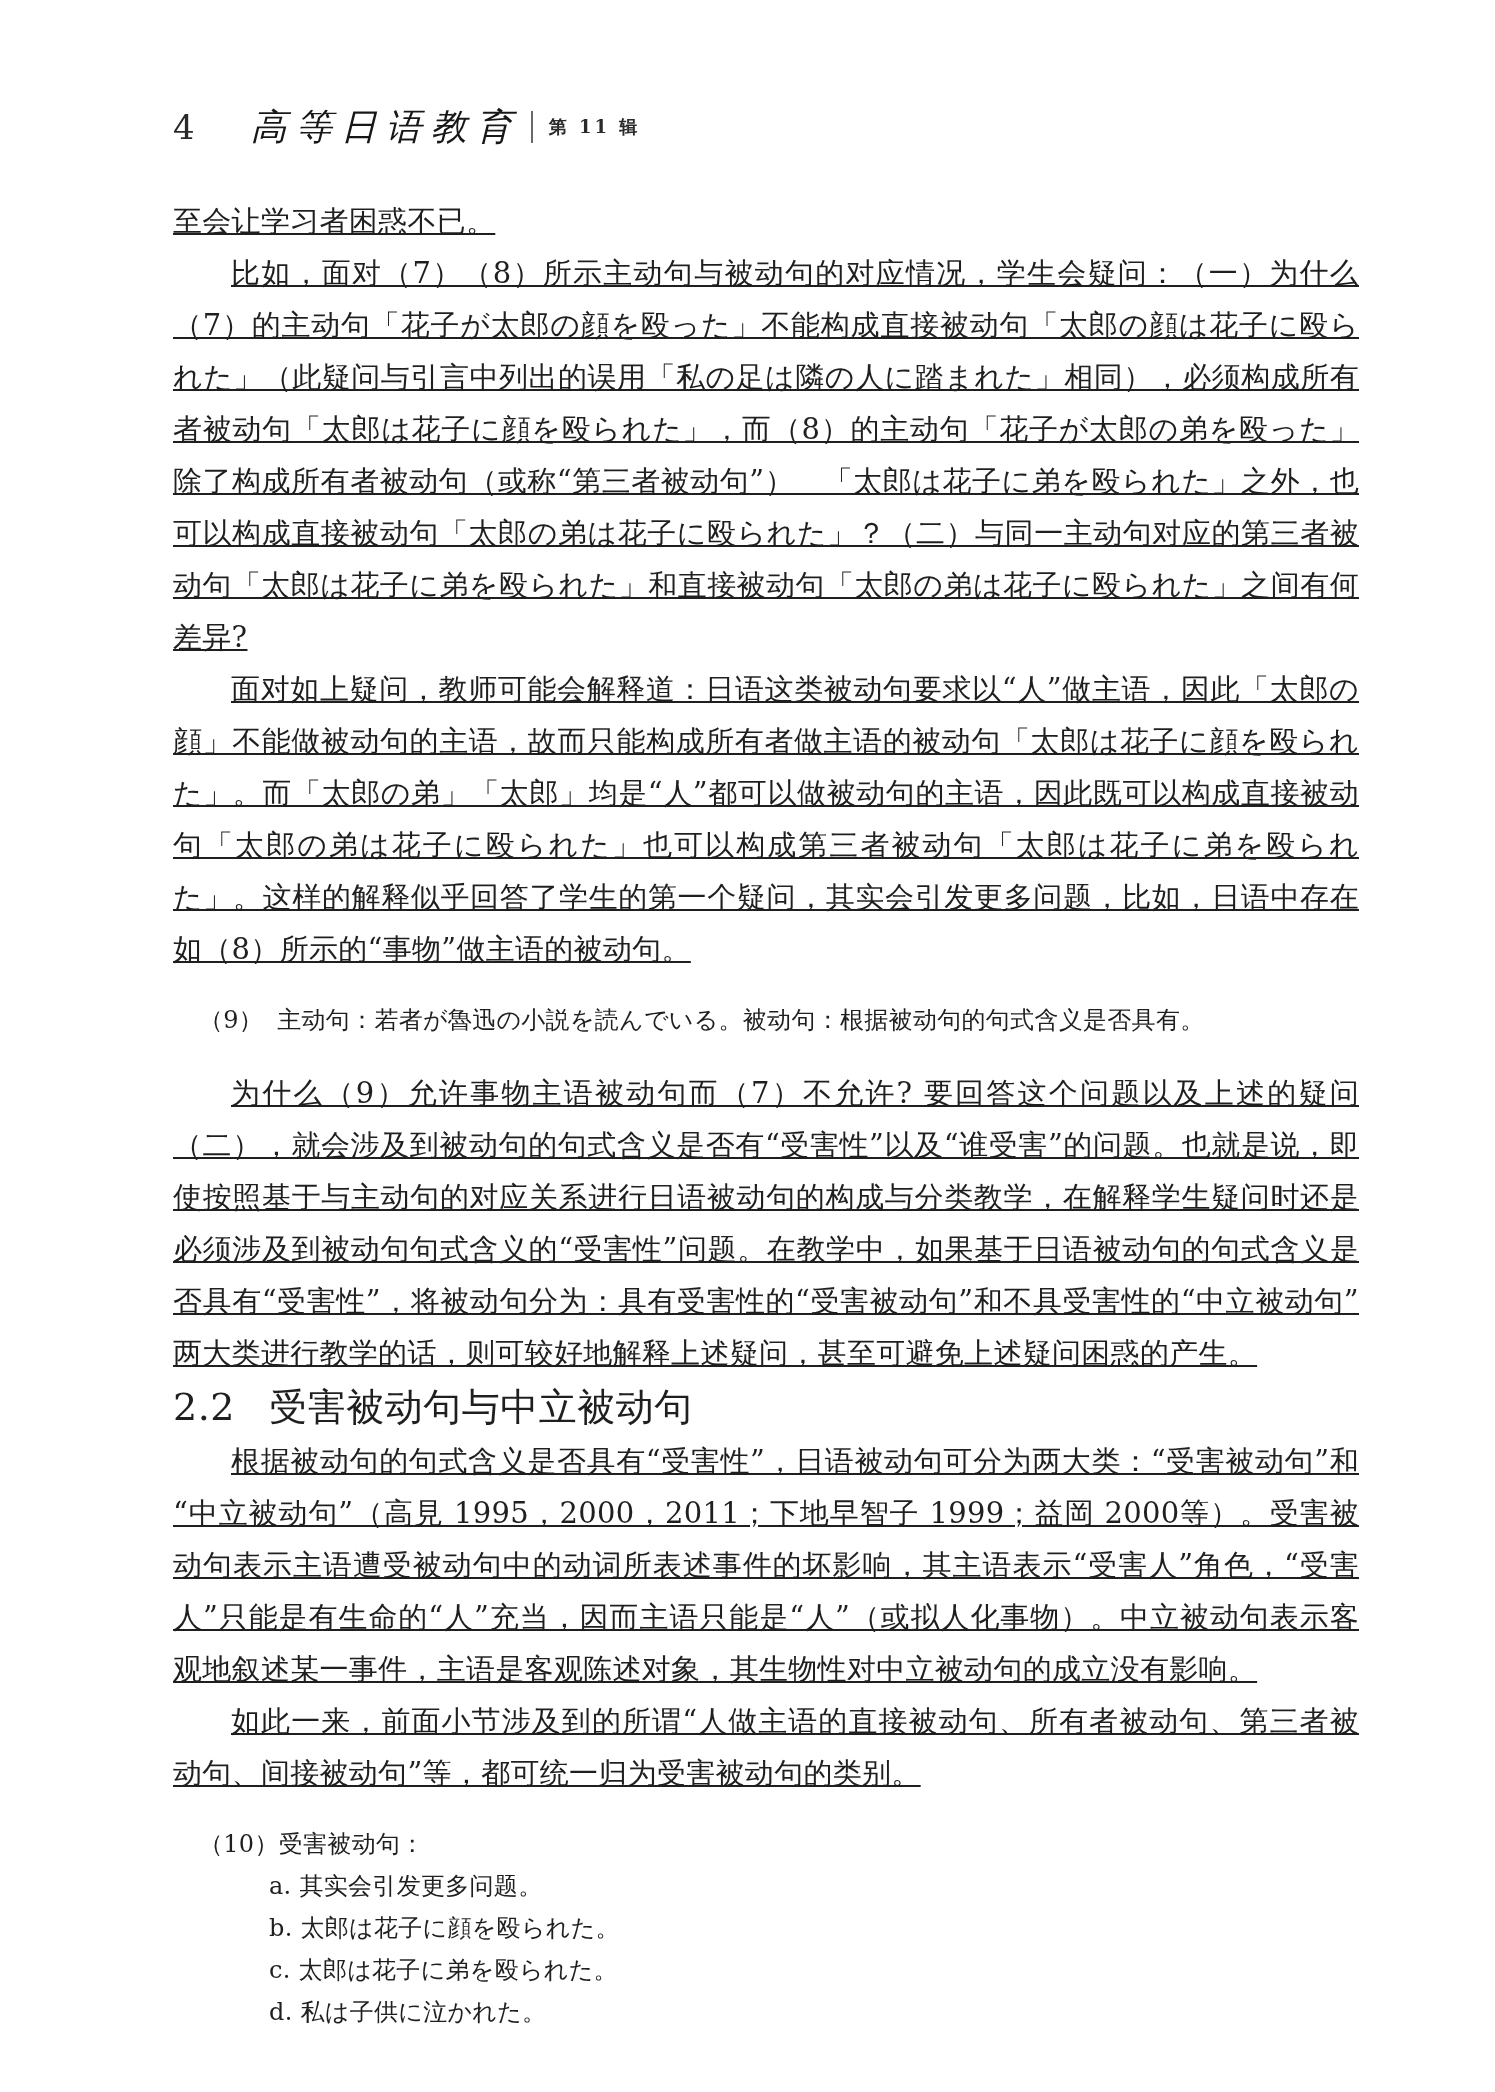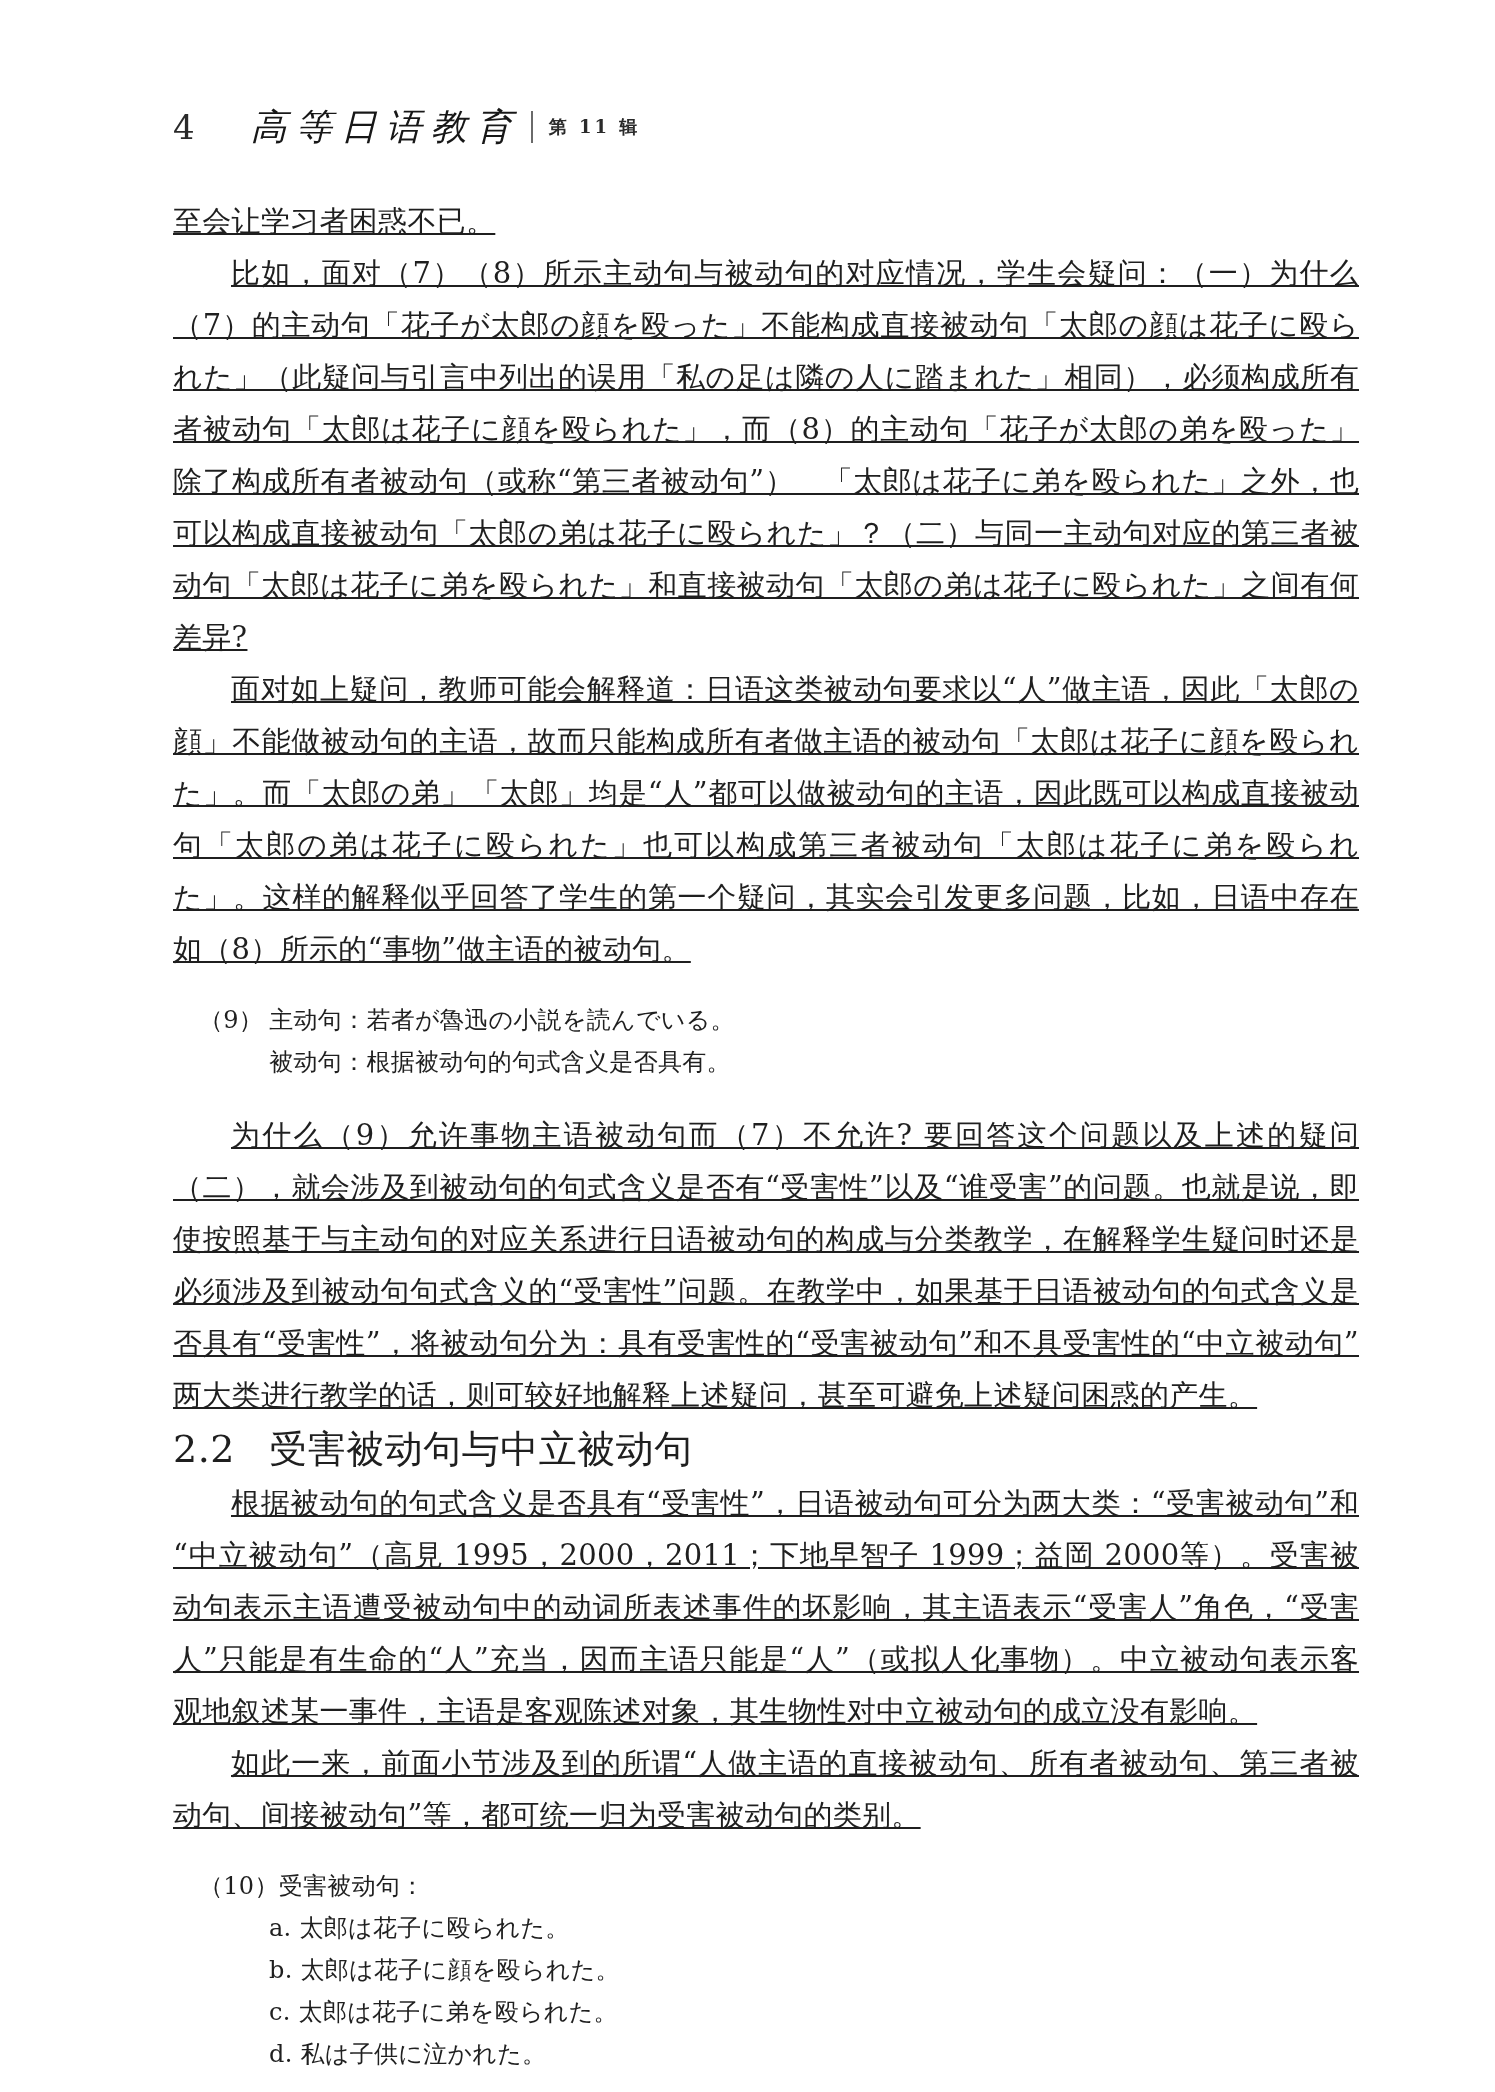--- a/index.html
+++ b/index.html
@@ -72,21 +72,21 @@
   
   .example {
     font-size: 24px;
     line-height: 42px;
     margin: 24px 0 26px 0;
     padding-left: 26px;
     letter-spacing: 0.3px;
   }
   .ex-row { display: flex; align-items: flex-start; }
   .ex-label { white-space: nowrap; margin-right: 6px; }
-  .ex-lines { display: flex; flex-direction: column; }
+  .ex-lines { display: flex; flex-direction: row; margin-left: 8px; }
   .ex-items { margin-left: 70px; }
 </style>
 </head>
 <body>
 
 <div class="page">
 
   <header class="running-header">
     <span class="page-number">4</span>
     <span class="journal-title">高等日语教育</span>
@@ -118,21 +118,21 @@
       <span class="sec-num">2.2</span><span>受害被动句与中立被动句</span>
     </h2>
 
     <p class="body-par">根据被动句的句式含义是否具有“受害性”，日语被动句可分为两大类：“受害被动句”和“中立被动句”（高見 1995，2000，2011；下地早智子 1999；益岡 2000等）。受害被动句表示主语遭受被动句中的动词所表述事件的坏影响，其主语表示“受害人”角色，“受害人”只能是有生命的“人”充当，因而主语只能是“人”（或拟人化事物）。中立被动句表示客观地叙述某一事件，主语是客观陈述对象，其生物性对中立被动句的成立没有影响。</p>
 
     <p class="body-par">如此一来，前面小节涉及到的所谓“人做主语的直接被动句、所有者被动句、第三者被动句、间接被动句”等，都可统一归为受害被动句的类别。</p>
 
     <div class="example">
       <div><span>（10）</span><span>受害被动句：</span></div>
       <div class="ex-items">
-        <div>a. 太郎は花子に殴られた。</div>
+        <div>a. 其实会引发更多问题。</div>
         <div>b. 太郎は花子に顔を殴られた。</div>
         <div>c. 太郎は花子に弟を殴られた。</div>
         <div>d. 私は子供に泣かれた。</div>
       </div>
     </div>
 
   </main>
 </div>
 
 </body></html>

